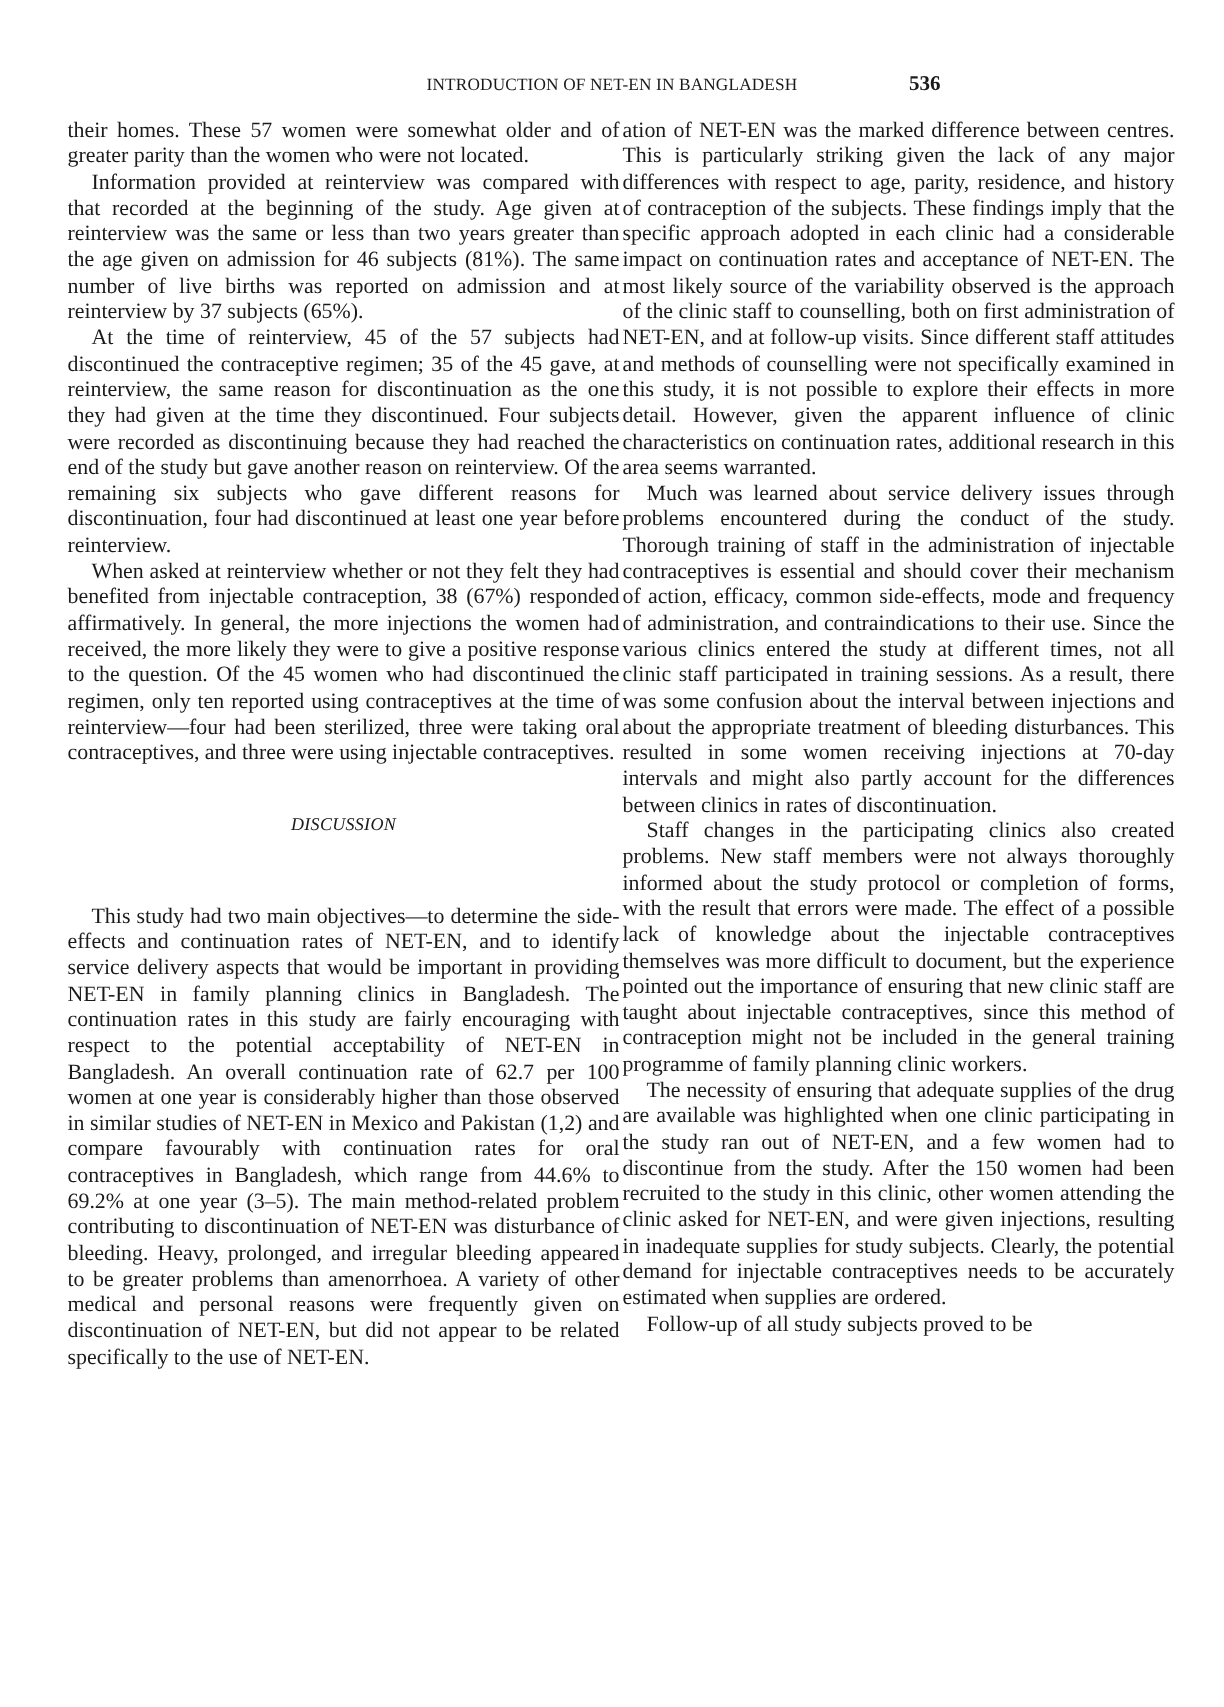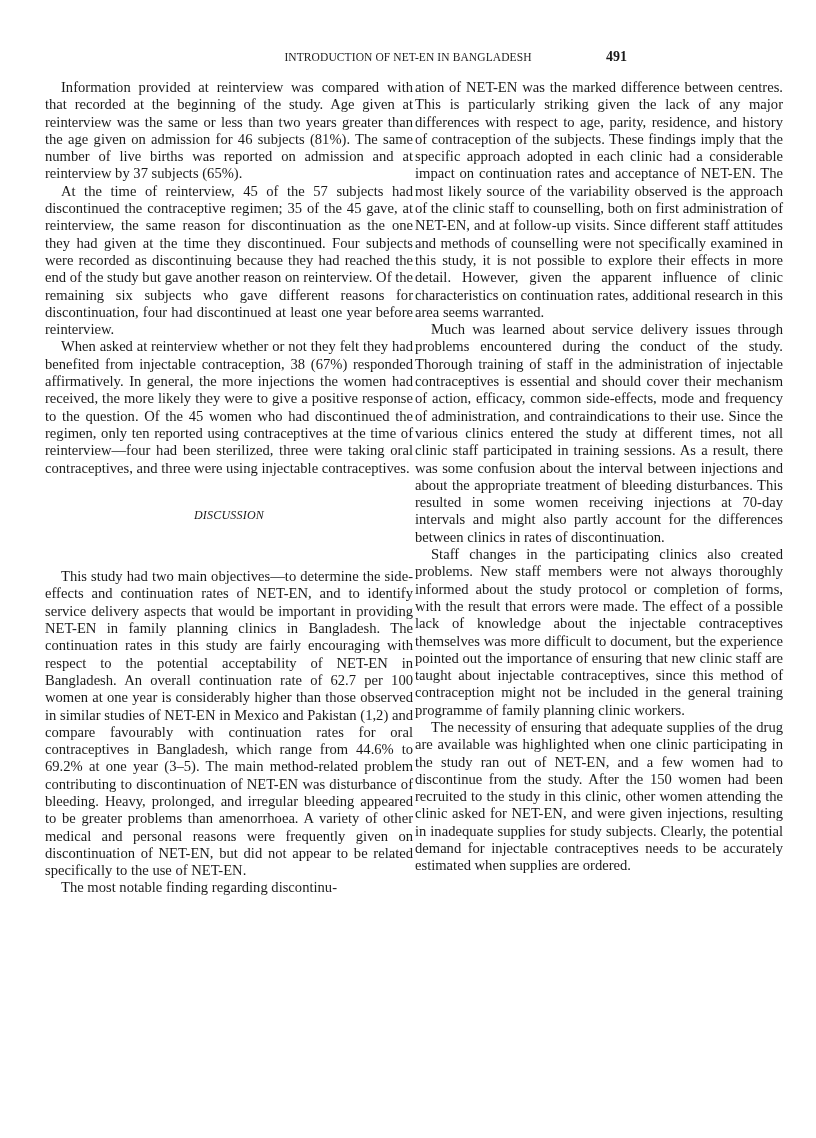--- a/index.html
+++ b/index.html
@@ -32,30 +32,31 @@
     letter-spacing: 0.2px;
     font-style: italic;
   }
   .ref { }
 </style>
 </head>
 <body>
 
 <div class="running-head">
   <div class="running-title">INTRODUCTION OF NET-EN IN BANGLADESH</div>
-  <div class="page-number">491</div>
+  <div class="page-number">536</div>
 </div>
 
 <div class="col col-left">
+  <p class="no-indent">their homes. These 57 women were somewhat older and of greater parity than the women who were not located.</p>
   <p>Information provided at reinterview was compared with that recorded at the beginning of the study. Age given at reinterview was the same or less than two years greater than the age given on admission for 46 subjects (81%). The same number of live births was reported on admission and at reinterview by 37 subjects (65%).</p>
   <p>At the time of reinterview, 45 of the 57 subjects had discontinued the contraceptive regimen; 35 of the 45 gave, at reinterview, the same reason for discontinuation as the one they had given at the time they discontinued. Four subjects were recorded as discontinuing because they had reached the end of the study but gave another reason on reinterview. Of the remaining six subjects who gave different reasons for discontinuation, four had discontinued at least one year before reinterview.</p>
   <p>When asked at reinterview whether or not they felt they had benefited from injectable contraception, 38 (67%) responded affirmatively. In general, the more injections the women had received, the more likely they were to give a positive response to the question. Of the 45 women who had discontinued the regimen, only ten reported using contraceptives at the time of reinterview—four had been sterilized, three were taking oral contraceptives, and three were using injectable contraceptives.</p>
   <div class="section-heading">DISCUSSION</div>
   <p><span>This study had two main objectives—to determine the side-effects and continuation rates of NET-EN, and to identify service delivery aspects that would be important in providing NET-EN in family planning clinics in Bangladesh. The continuation rates in this study are fairly encouraging with respect to the potential acceptability of NET-EN in Bangladesh. An overall continuation rate of 62.7 per 100 women at one year is considerably higher than those observed in similar studies of NET-EN in Mexico and Pakistan (</span><span class="ref">1,2</span><span>) and compare favourably with continuation rates for oral contraceptives in Bangladesh, which range from 44.6% to 69.2% at one year (</span><span class="ref">3–5</span><span>). The main method-related problem contributing to discontinuation of NET-EN was disturbance of bleeding. Heavy, prolonged, and irregular bleeding appeared to be greater problems than amenorrhoea. A variety of other medical and personal reasons were frequently given on discontinuation of NET-EN, but did not appear to be related specifically to the use of NET-EN.</span></p>
-  <p style="text-align:left;">The most notable finding regarding discontinu-</p>
 </div>
 
 <div class="col col-right">
   <p class="no-indent">ation of NET-EN was the marked difference between centres. This is particularly striking given the lack of any major differences with respect to age, parity, residence, and history of contraception of the subjects. These findings imply that the specific approach adopted in each clinic had a considerable impact on continuation rates and acceptance of NET-EN. The most likely source of the variability observed is the approach of the clinic staff to counselling, both on first administration of NET-EN, and at follow-up visits. Since different staff attitudes and methods of counselling were not specifically examined in this study, it is not possible to explore their effects in more detail. However, given the apparent influence of clinic characteristics on continuation rates, additional research in this area seems warranted.</p>
   <p>Much was learned about service delivery issues through problems encountered during the conduct of the study. Thorough training of staff in the administration of injectable contraceptives is essential and should cover their mechanism of action, efficacy, common side-effects, mode and frequency of administration, and contraindications to their use. Since the various clinics entered the study at different times, not all clinic staff participated in training sessions. As a result, there was some confusion about the interval between injections and about the appropriate treatment of bleeding disturbances. This resulted in some women receiving injections at 70-day intervals and might also partly account for the differences between clinics in rates of discontinuation.</p>
   <p>Staff changes in the participating clinics also created problems. New staff members were not always thoroughly informed about the study protocol or completion of forms, with the result that errors were made. The effect of a possible lack of knowledge about the injectable contraceptives themselves was more difficult to document, but the experience pointed out the importance of ensuring that new clinic staff are taught about injectable contraceptives, since this method of contraception might not be included in the general training programme of family planning clinic workers.</p>
   <p>The necessity of ensuring that adequate supplies of the drug are available was highlighted when one clinic participating in the study ran out of NET-EN, and a few women had to discontinue from the study. After the 150 women had been recruited to the study in this clinic, other women attending the clinic asked for NET-EN, and were given injections, resulting in inadequate supplies for study subjects. Clearly, the potential demand for injectable contraceptives needs to be accurately estimated when supplies are ordered.</p>
+  <p style="text-align:left;">Follow-up of all study subjects proved to be</p>
 </div>
 
 </body></html>

